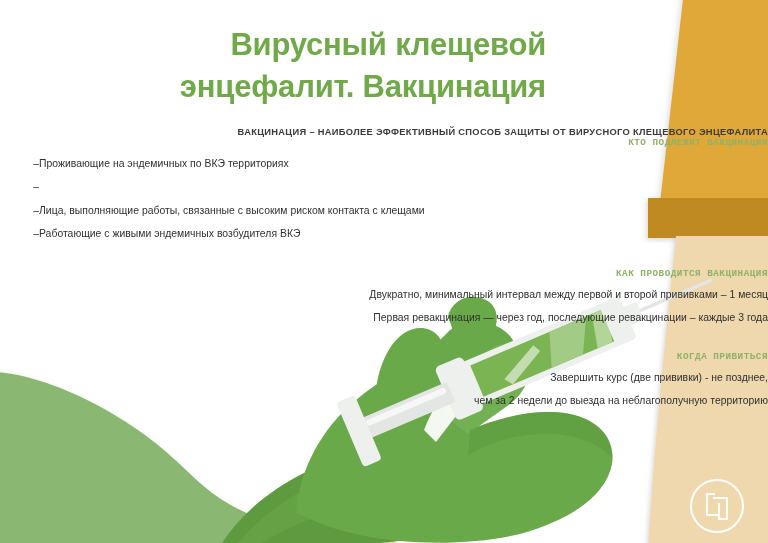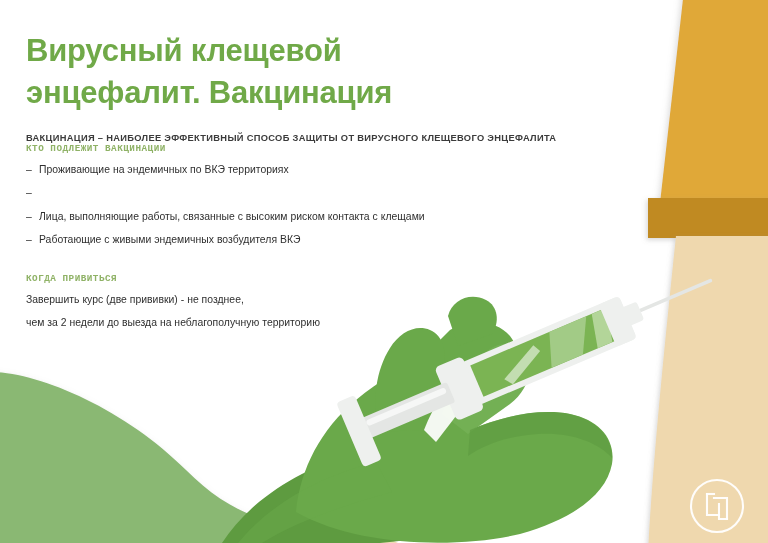--- a/index.html
+++ b/index.html
@@ -17,22 +17,23 @@
     background:#ffffff;
     overflow:hidden;
   }
 
   
   #art { position:absolute; inset:0; width:768px; height:543px; }
 
   
   #content {
     position:absolute; inset:0;
-    padding:30px 0 0 26px;
+    padding:24px 0 0 26px;
     z-index:5;
+    text-align:right;
   }
 
   .title {
     color:#70a948;
     font-size:31px;
     font-weight:bold;
     line-height:1.34;
     letter-spacing:-0.2px;
     max-width:520px;
     margin-bottom:20px;
@@ -227,20 +228,25 @@
       <div class="line bullet">
         <span class="dash">–</span>
         <span>Лица, выполняющие работы, связанные с высоким риском контакта с клещами</span>
       </div>
       <div class="line bullet">
         <span class="dash">–</span>
         <span>Работающие с живыми эндемичных возбудителя ВКЭ</span>
       </div>
     </div>
 
+    <div class="section gap-lg">
+      <div class="sec-head">КАК ПРОВОДИТСЯ ВАКЦИНАЦИЯ</div>
+      <div class="line">Двукратно, минимальный интервал между первой и второй прививками – 1 месяц</div>
+      <div class="line">Первая ревакцинация — через год, последующие ревакцинации – каждые 3 года</div>
+    </div>
 
     <div class="section gap-md">
       <div class="sec-head">КОГДА ПРИВИТЬСЯ</div>
       <div class="line">Завершить курс (две прививки) -  не позднее,</div>
       <div class="line">чем за 2 недели до выезда на неблагополучную территорию</div>
     </div>
 
   </div>
 
   <div class="logo-wrap">

